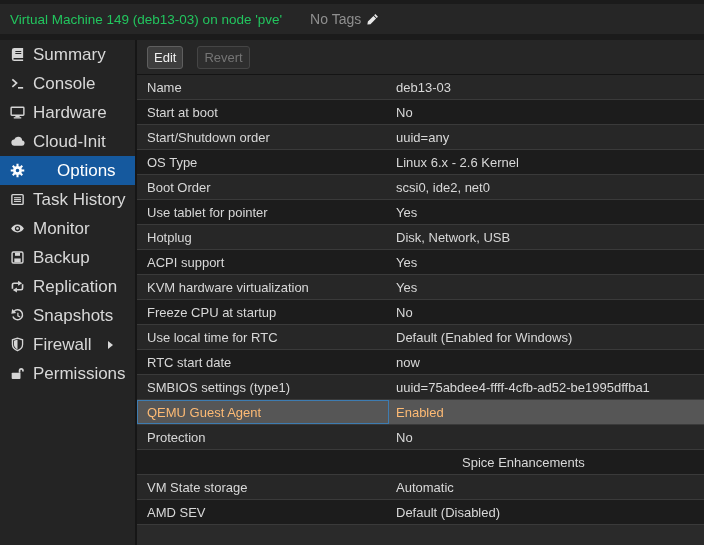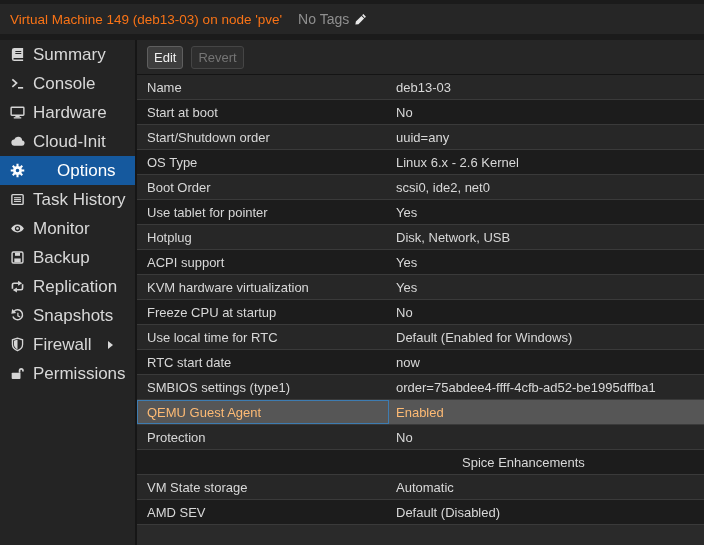--- a/index.html
+++ b/index.html
@@ -11,22 +11,22 @@
     color:#d8d8d8;
   }
   .topbar {
     margin-top:4px;
     height:30px;
     background:#262626;
     display:flex;
     align-items:center;
     padding:0 10px;
   }
-  .title { font-size:13.5px; color:#f97316; }
-  .tags { font-size:14px; color:#8f8f8f; margin-left:16px; }
+  .title { font-size:13.5px; color:#22c55e; }
+  .tags { font-size:14px; color:#8f8f8f; margin-left:28px; }
   .pencil { margin-left:5px; display:flex; align-items:center; }
   .pencil svg { width:13px; height:13px; }
   .main { margin-top:6px; display:flex; height:505px; }
   .sidebar { width:135px; background:#242424; flex:none; }
   .sb-item {
     height:29px;
     display:flex;
     align-items:center;
     padding:0 8px 0 9px;
     font-size:17px;
@@ -56,21 +56,21 @@
     font-family:"Liberation Sans", sans-serif;
     font-size:13px;
     padding:3px 6px;
     border-radius:3px;
     background:#3e3e3e;
     border:1px solid #5f5f5f;
     color:#f0f0f0;
     cursor:pointer;
   }
   .btn.disabled {
-    margin-left:8px;
+    margin-left:14px;
     background:#2e2e2e;
     border-color:#454545;
     color:#757575;
     text-align:right;
   }
   .grid { flex:none; }
   .row {
     height:25px;
     display:flex;
     align-items:stretch;
@@ -272,21 +272,21 @@
         <div class="row odd">
           <div class="cell label">Use local time for RTC</div>
           <div class="cell value">Default (Enabled for Windows)</div>
         </div>
         <div class="row even">
           <div class="cell label">RTC start date</div>
           <div class="cell value">now</div>
         </div>
         <div class="row odd">
           <div class="cell label">SMBIOS settings (type1)</div>
-          <div class="cell value">order=75abdee4-ffff-4cfb-ad52-be1995dffba1</div>
+          <div class="cell value">uuid=75abdee4-ffff-4cfb-ad52-be1995dffba1</div>
         </div>
         <div class="row even sel">
           <div class="cell label">QEMU Guest Agent</div>
           <div class="cell value">Enabled</div>
         </div>
         <div class="row odd">
           <div class="cell label">Protection</div>
           <div class="cell value">No</div>
         </div>
         <div class="row even">

